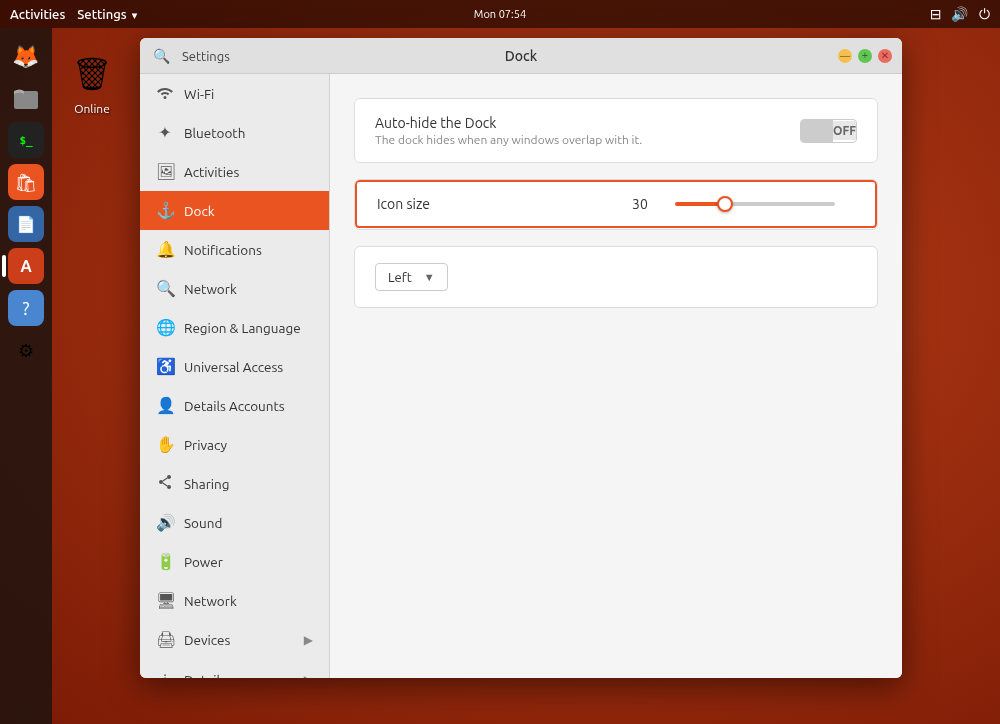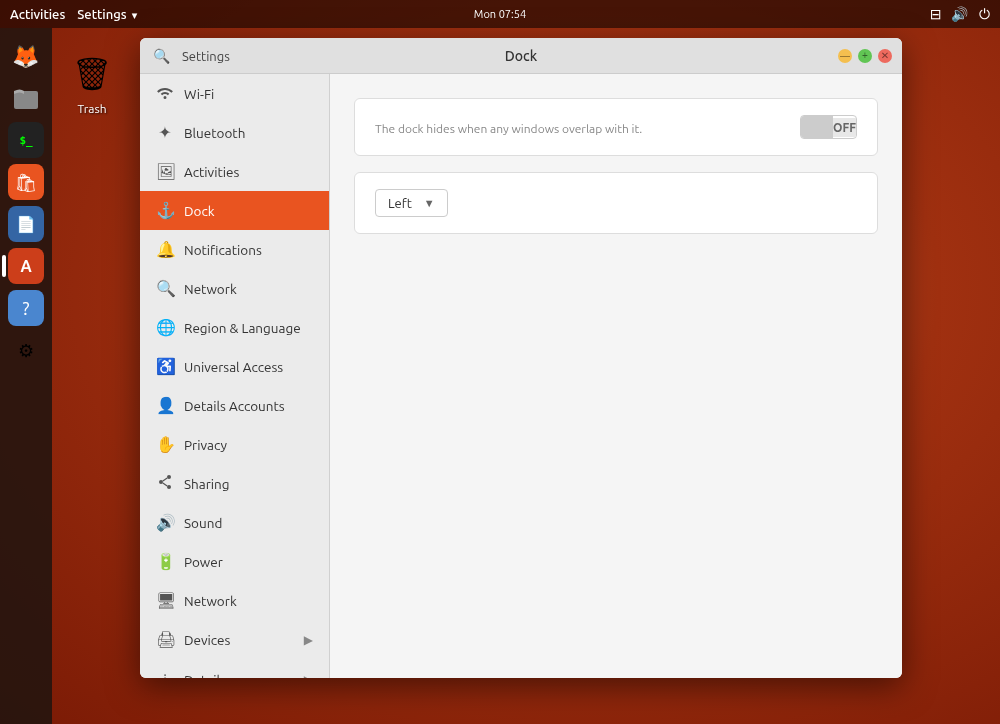--- a/index.html
+++ b/index.html
@@ -408,21 +408,21 @@
     <div class="taskbar-icon" style="background:#222;color:#0f0;font-size:11px;font-family:monospace;font-weight:bold;">$_</div>
     <div class="taskbar-icon" style="background:#e95420;color:#fff;font-size:18px;">🛍</div>
     <div class="taskbar-icon" style="background:#3465a4;color:#fff;font-size:16px;">📄</div>
     <div class="taskbar-icon active" style="background:#cc3e1a;color:#fff;font-size:16px;font-weight:bold;">A</div>
     <div class="taskbar-icon" style="background:#4a86cf;color:#fff;font-size:18px;">?</div>
     <div class="taskbar-icon" style="font-size:18px;">⚙</div>
   </div>
 
   <div class="desktop-icon" style="left:68px; top:50px;">
     <div class="desktop-icon-img">🗑</div>
-    <span class="desktop-icon-label">Trash</span>
+    <span class="desktop-icon-label">Online</span>
   </div>
 
   <div class="settings-window">
 
     <div class="window-titlebar">
       <div class="titlebar-left">
         <div class="search-icon-btn">🔍</div>
         <span style="font-size:13px;color:#444;">Settings</span>
       </div>
       <span class="titlebar-title">Dock</span>
@@ -514,31 +514,43 @@
           <span>Details</span>
           <span class="item-arrow">▶</span>
         </div>
       </div>
 
       <div class="main-content">
 
         <div class="settings-card">
           <div class="settings-row">
             <div class="settings-row-info">
+              <div class="settings-row-title">Auto-hide the Dock</div>
               <div class="settings-row-desc">The dock hides when any windows overlap with it.</div>
             </div>
             <div class="settings-row-control">
               <div class="toggle-switch">
                 <div class="toggle-track"></div>
                 <div class="toggle-label">OFF</div>
               </div>
             </div>
           </div>
         </div>
 
+        <div class="settings-card">
+          <div class="slider-row">
+            <span class="slider-label">Icon size</span>
+            <div class="settings-row-control">
+              <span class="slider-value">30</span>
+              <div class="slider-container">
+                <input type="range" class="slider-input" min="16" max="64" value="30" style="">
+              </div>
+            </div>
+          </div>
+        </div>
 
         <div class="settings-card">
           <div class="settings-row">
             <div class="settings-row-control">
               <div class="dropdown-btn">
                 <span>Left</span>
                 <span class="dropdown-arrow">▼</span>
               </div>
             </div>
           </div>

